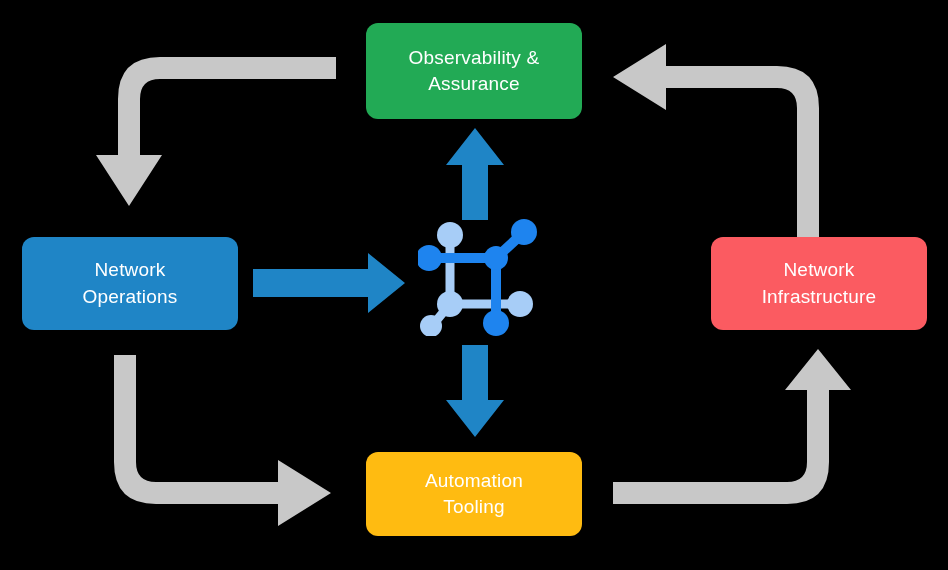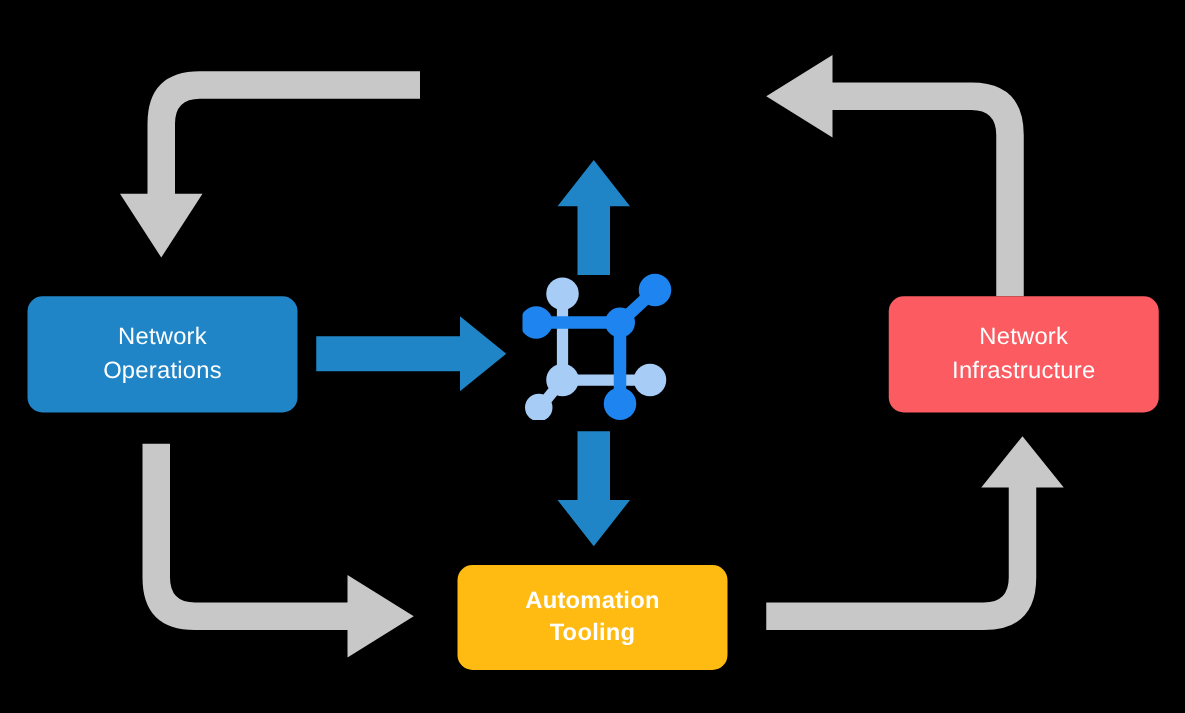--- a/index.html
+++ b/index.html
@@ -41,21 +41,20 @@
     left: 22px; top: 237px; width: 216px; height: 93px;
     background: #1f85c6;
   }
   #box-network-infrastructure {
     left: 711px; top: 237px; width: 216px; height: 93px;
     background: #fb5b61;
   }
   #box-automation-tooling {
     left: 366px; top: 452px; width: 216px; height: 84px;
     background: #ffbb11;
-    font-weight: bold;
   }
   .flow-svg {
     position: absolute;
     left: 0; top: 0;
     width: 948px;
     height: 570px;
     pointer-events: none;
   }
   .icon-wrap {
     position: absolute;
@@ -180,20 +179,22 @@
 
       <g fill="#1e84ef">
         <circle cx="11" cy="40" r="13"></circle>
         <circle cx="78" cy="40" r="12"></circle>
         <circle cx="106" cy="14" r="13"></circle>
         <circle cx="78" cy="105" r="13"></circle>
       </g>
     </svg>
   </div>
 
+  <div id="box-observability" class="node-box">Observability &amp;
+Assurance</div>
 
   <div id="box-network-operations" class="node-box">Network
 Operations</div>
 
   <div id="box-network-infrastructure" class="node-box">Network
 Infrastructure</div>
 
   <div id="box-automation-tooling" class="node-box">Automation
 Tooling</div>
 

